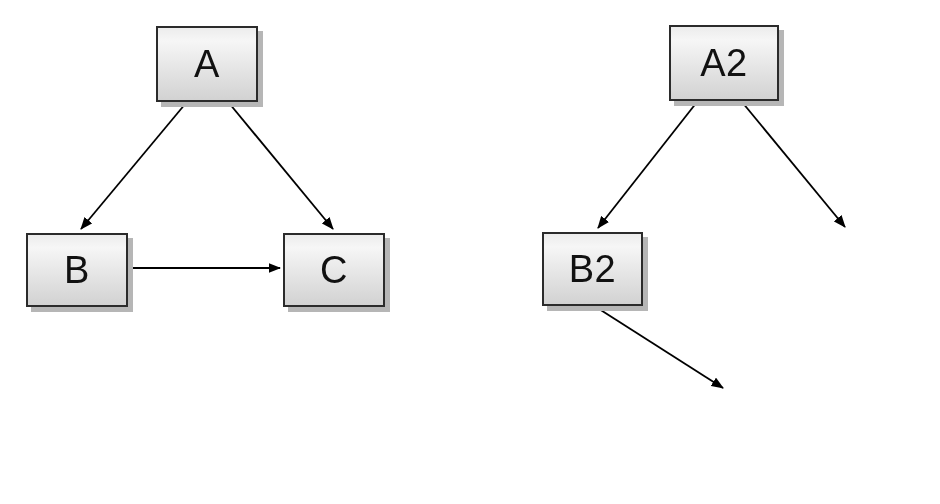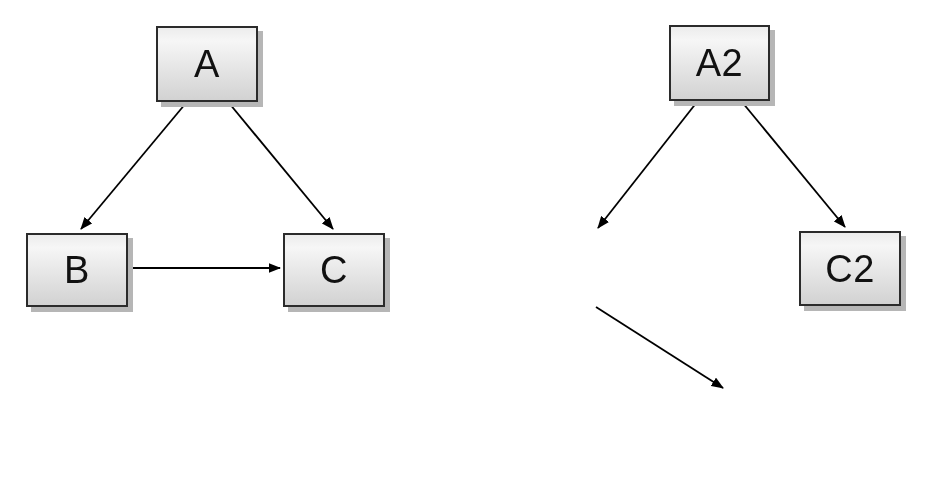--- a/index.html
+++ b/index.html
@@ -36,21 +36,21 @@
   .node .label {
     font-size: 38px;
     color: #111111;
     line-height: 1;
     letter-spacing: 0.5px;
   }
   
   .n-a  { left: 156px; top: 26px;  width: 102px; height: 76px; }
   .n-b  { left: 26px;  top: 233px; width: 102px; height: 74px; }
   .n-c  { left: 283px; top: 233px; width: 102px; height: 74px; }
-  .n-a2 { left: 669px; top: 25px;  width: 101px; height: 76px; }
+  .n-a2 { left: 669px; top: 25px;  width: 110px; height: 76px; }
   .n-b2 { left: 542px; top: 232px; width: 101px; height: 74px; }
   .n-c2 { left: 799px; top: 231px; width: 102px; height: 75px; }
   .n-c3 { left: 676px; top: 392px; width: 102px; height: 75px; }
 </style>
 </head>
 <body>
 
 <div class="canvas">
 
   <svg class="edges" viewBox="0 0 940 504" xmlns="http://www.w3.org/2000/svg">
@@ -75,17 +75,17 @@
   <div class="node n-b">
     <span class="label">B</span>
   </div>
   <div class="node n-c">
     <span class="label">C</span>
   </div>
 
   <div class="node n-a2">
     <span class="label">A2</span>
   </div>
-  <div class="node n-c2">
-    <span class="label">C2</span>
+  <div class="node n-b2">
+    <span class="label">B2</span>
   </div>
 
 </div>
 
 </body></html>

